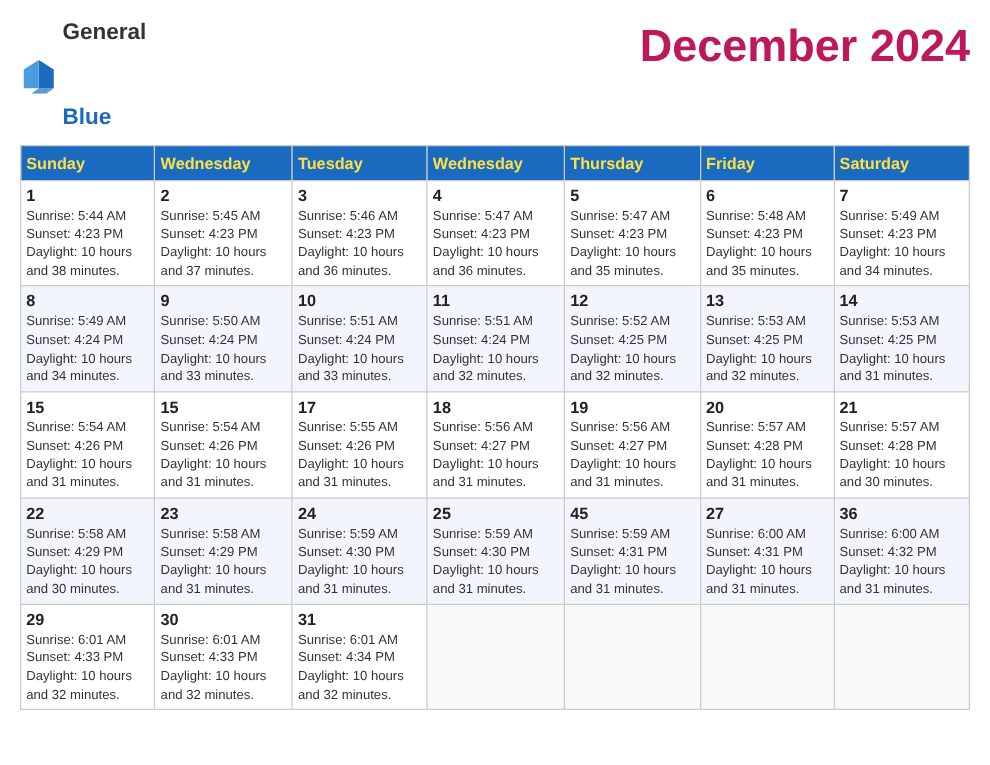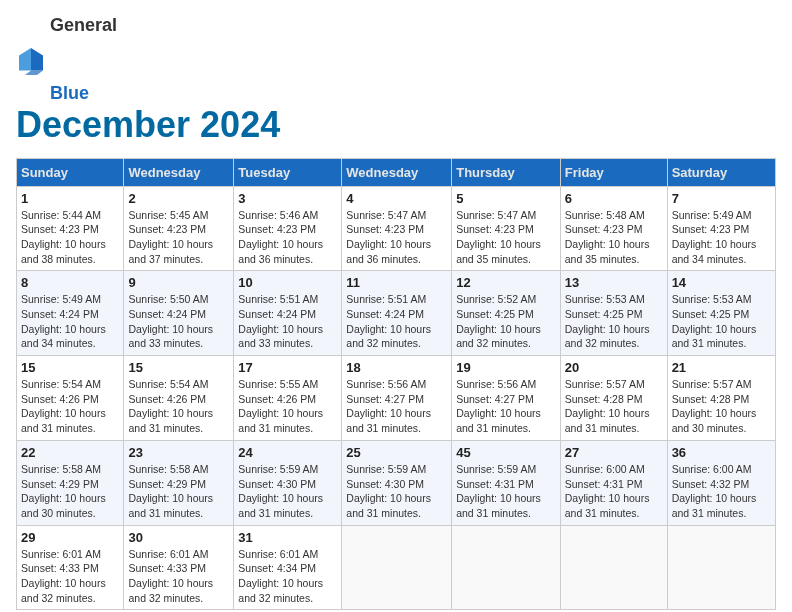--- a/index.html
+++ b/index.html
@@ -8,21 +8,20 @@
       background: #fff;
       width: 792px;
       min-height: 612px;
       padding: 16px;
     }
     .header {
       display: flex;
       justify-content: space-between;
       align-items: flex-start;
       margin-bottom: 12px;
-      flex-direction: column;
     }
     .logo {
       display: flex;
       align-items: center;
       gap: 4px;
     }
     .logo-text {
       display: flex;
       flex-direction: column;
       line-height: 1.1;
@@ -41,34 +40,34 @@
     .logo-icon {
       width: 30px;
       height: 30px;
     }
     .title-block {
       text-align: right;
     }
     .month-title {
       font-size: 36px;
       font-weight: bold;
-      color: #0369a1;
+      color: #be185d;
     }
     .location-title {
       font-size: 16px;
       color: #555;
     }
     .calendar {
       width: 100%;
       border-collapse: collapse;
       font-size: 11px;
     }
     .calendar thead tr th {
       background: #1a6bbf;
-      color: #e5e5e5;
+      color: #fde047;
       padding: 6px 4px;
       text-align: left;
       font-size: 13px;
       font-weight: bold;
       border: 1px solid #ccc;
     }
     .calendar tbody tr td {
       border: 1px solid #ccc;
       vertical-align: top;
       padding: 4px;

